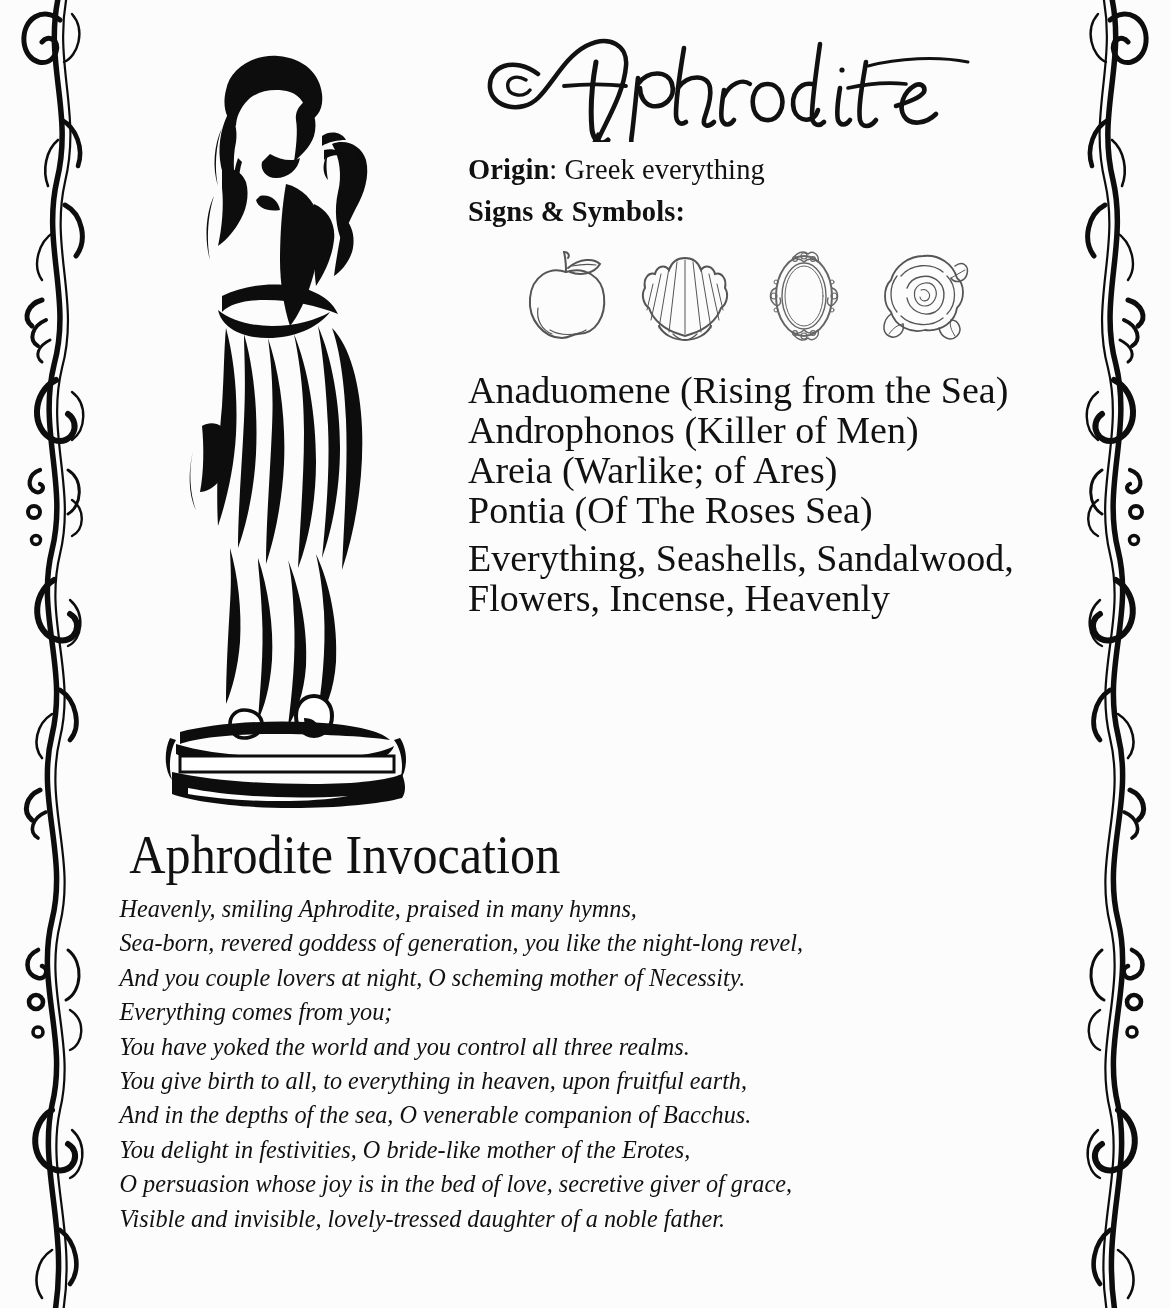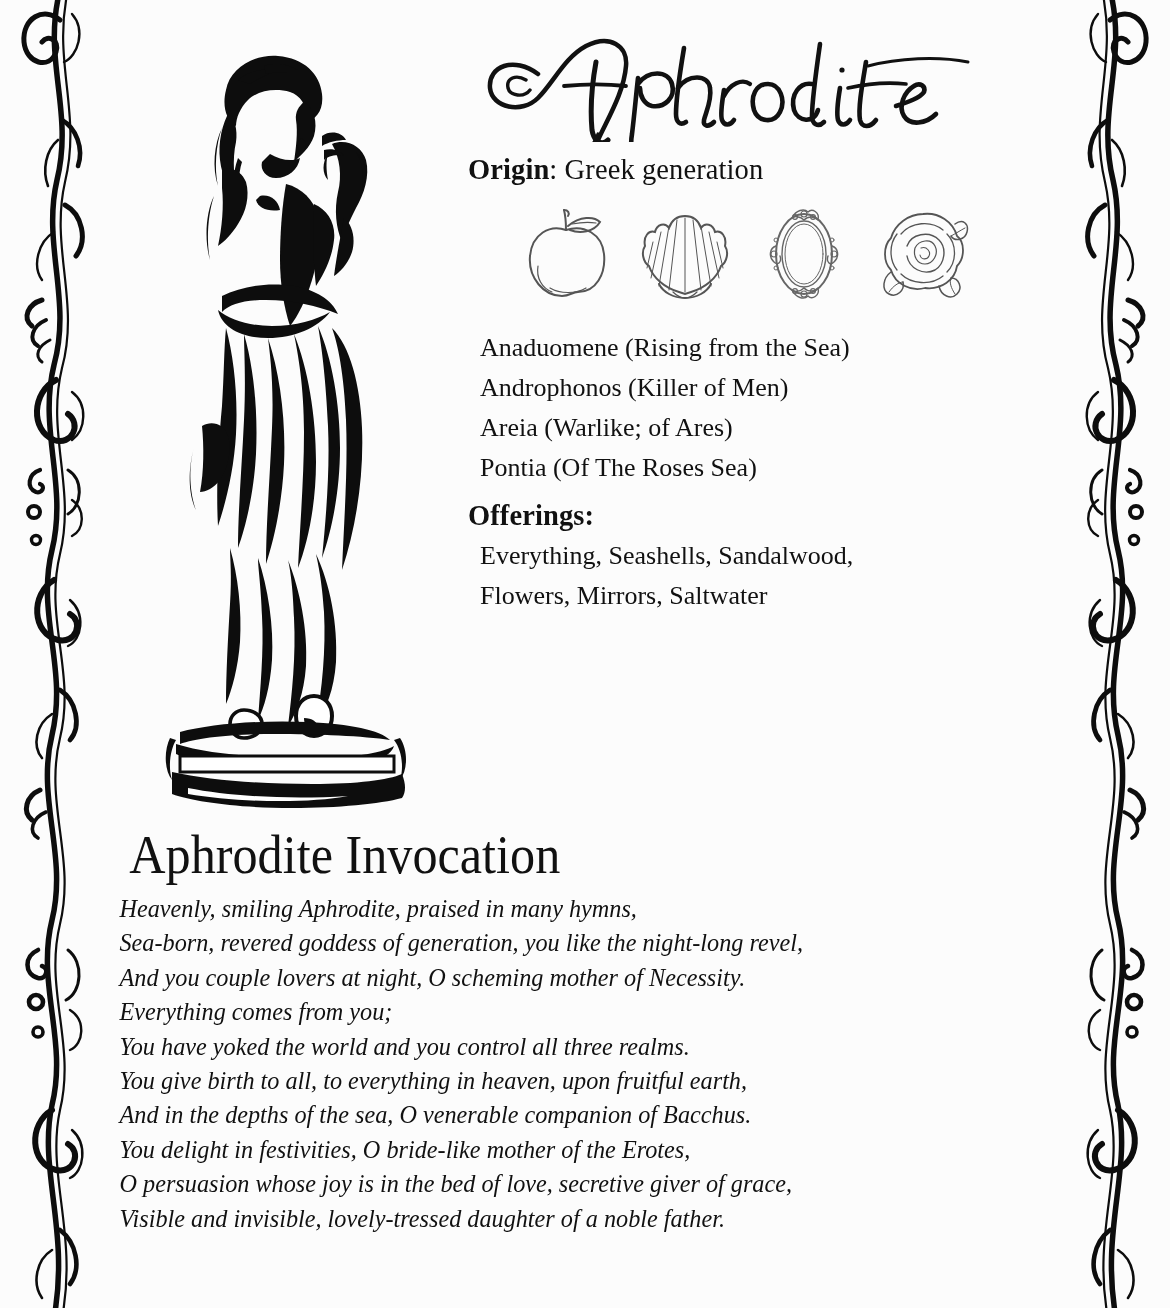--- a/index.html
+++ b/index.html
@@ -77,24 +77,23 @@
   .symbol-icon {
     width: 92px;
     height: 100px;
   }
   .symbol-icon svg { display: block; width: 100%; height: 100%; }
 
   .section-gap { height: 18px; }
   .small-gap { height: 6px; }
 
   .list-line {
-    font-size: 26px;
+    font-size: 38px;
     line-height: 40px;
     white-space: nowrap;
-    margin-left: 12px;
   }
 
   
   .invocation {
     position: absolute;
     left: 95px;
     top: 824px;
     width: 980px;
     text-align: left;
   }
@@ -355,25 +354,26 @@
         <path d="M400 44 C430 36, 470 34, 500 40" stroke-width="3"></path>
 
         <path d="M130 112 C126 124, 118 130, 110 126" stroke-width="3.2"></path>
       </g>
     </svg>
 
   </div>
 
   <div class="field-block">
     <div class="field-line">
-      <span class="field-label">Origin</span><span>: </span><span>Greek generation</span>
+      <span class="field-label">Origin</span><span>: </span><span>Greek everything</span>
     </div>
   </div>
 
   <div class="field-block">
+    <div class="field-line field-label">Signs &amp; Symbols:</div>
   </div>
 
   <div class="symbols-row">
 
     <div class="symbol-icon">
       <svg viewBox="0 0 92 100" aria-hidden="true">
         <g fill="none" stroke="#555555" stroke-width="2" stroke-linecap="round">
           <path d="M46 26 C30 20, 12 30, 10 52 C8 74, 24 92, 42 92
                    C50 92, 52 88, 58 88 C76 88, 86 70, 84 50 C82 30, 64 20, 46 26 Z"></path>
           <path d="M46 26 C46 18, 45 10, 44 6"></path>
@@ -471,23 +471,22 @@
   <div class="field-block">
     <div class="list-line">Anaduomene (Rising from the Sea)</div>
     <div class="list-line">Androphonos (Killer of Men)</div>
     <div class="list-line">Areia (Warlike; of Ares)</div>
     <div class="list-line">Pontia (Of The Roses Sea)</div>
   </div>
 
   <div class="small-gap"></div>
 
   <div class="field-block">
-    <div class="field-line field-label">Offerings:</div>
     <div class="list-line">Everything, Seashells, Sandalwood,</div>
-    <div class="list-line">Flowers, Mirrors, Saltwater</div>
+    <div class="list-line">Flowers, Incense, Heavenly</div>
   </div>
 
 </div>
 
 <div class="invocation">
   <h2 class="invocation-heading">Aphrodite Invocation</h2>
   <div class="poem">
     <div class="poem-line">Heavenly, smiling Aphrodite, praised in many hymns,</div>
     <div class="poem-line">Sea-born, revered goddess of generation, you like the night-long revel,</div>
     <div class="poem-line">And you couple lovers at night, O scheming mother of Necessity.</div>

